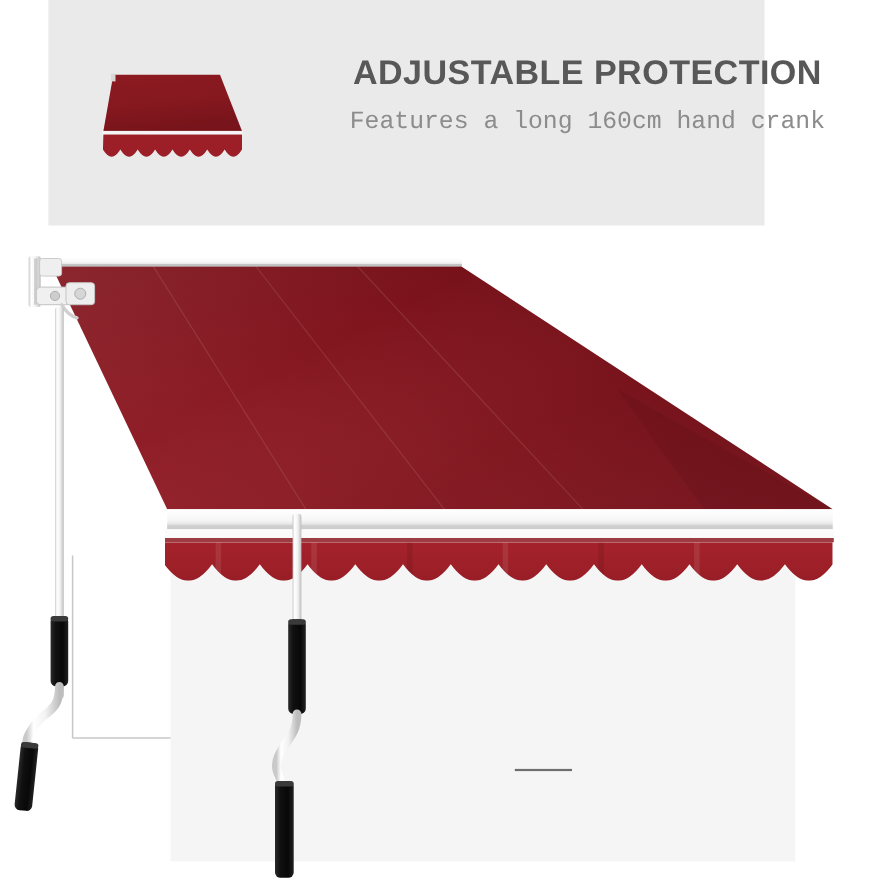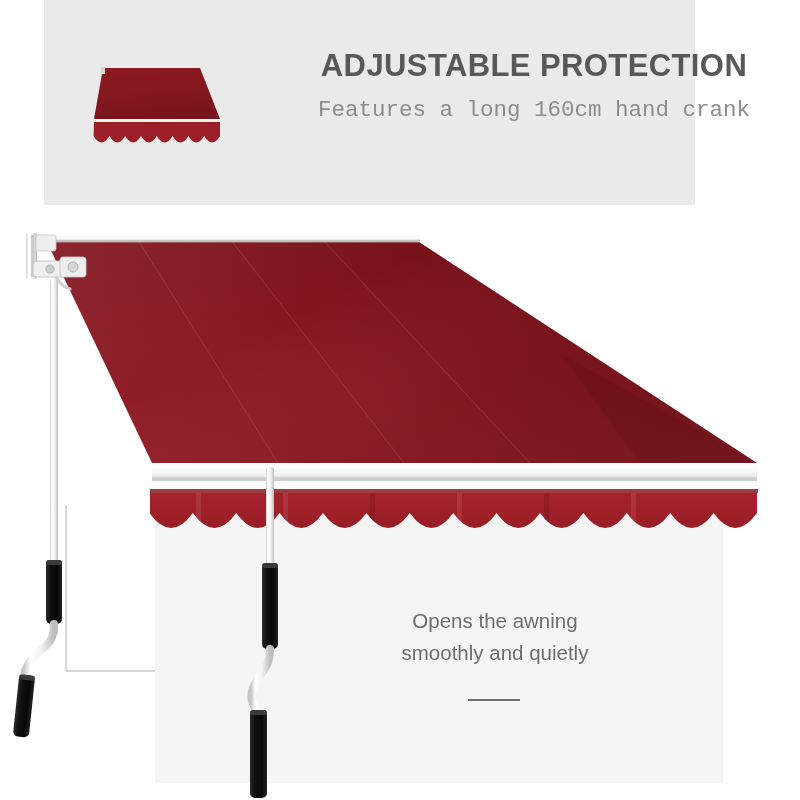--- a/index.html
+++ b/index.html
@@ -136,24 +136,20 @@
     </div>
 
     <div class="header-text">
       <div class="headline">ADJUSTABLE PROTECTION</div>
       <div class="subhead">Features a long 160cm hand crank</div>
     </div>
   </div>
 
   <div class="info-panel"></div>
 
-  <div class="info-text">
-    <div>Opens the awning</div>
-    <div>smoothly and quietly</div>
-  </div>
 
   <div class="info-divider"></div>
 
   <div class="product">
     <svg width="800" height="595" viewBox="0 0 800 595">
       <defs>
 
         <linearGradient id="canopyGrad" x1="0.05" y1="1" x2="0.85" y2="0.05">
           <stop offset="0%" stop-color="#93202a"></stop>
           <stop offset="35%" stop-color="#8b1c25"></stop>

